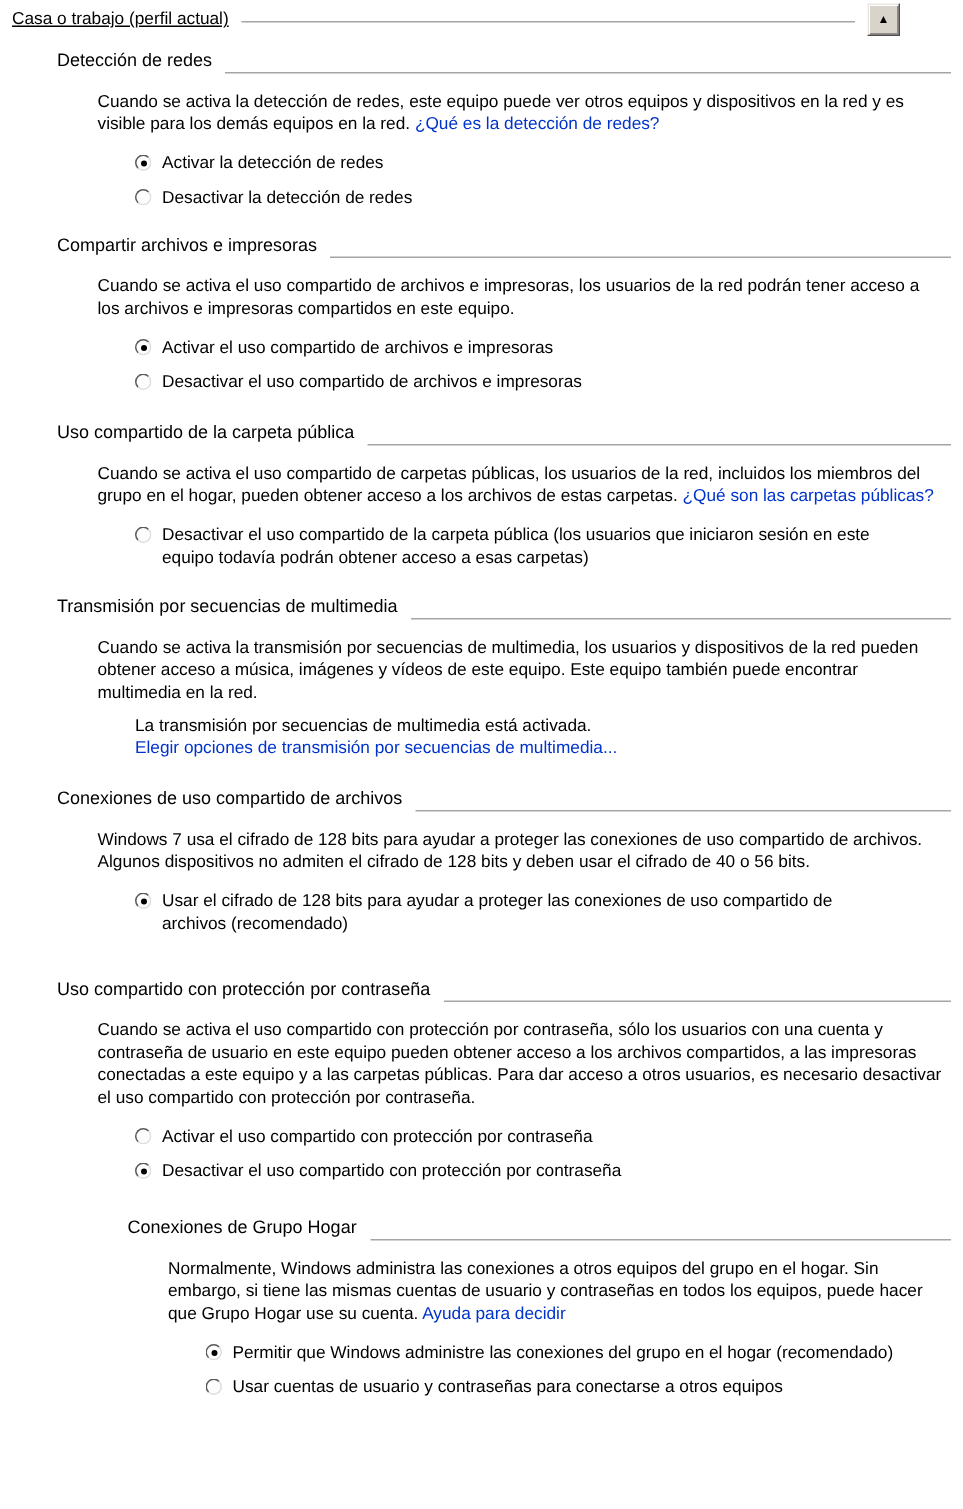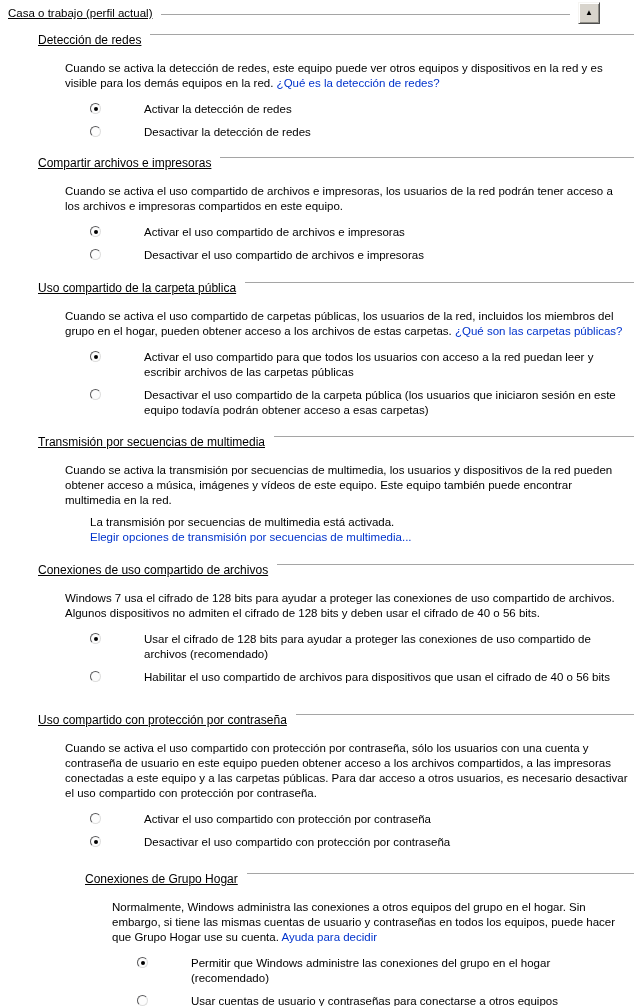--- a/index.html
+++ b/index.html
@@ -26,28 +26,28 @@
   .up-glyph { font-size:8px; line-height:1; color:#000; }
 
   #sections .group:nth-child(1){ margin-top:12px; }
   #sections .group:nth-child(2){ margin-top:16px; }
   #sections .group:nth-child(3){ margin-top:18px; }
   #sections .group:nth-child(4){ margin-top:17px; }
   #sections .group:nth-child(5){ margin-top:18px; }
   #sections .group:nth-child(6){ margin-top:28px; }
   #sections .group:nth-child(7){ margin-top:22px;margin-left:47px; }
 
-  .group-header { display:flex; align-items:flex-start; margin:0 8px 0 38px;text-decoration:underline; }
+  .group-header { display:flex; align-items:flex-end; margin:0 8px 0 38px; }
   .group-title { white-space:nowrap; font-size:12px; }
 
   .desc { margin:13px 12px 0 65px; }
   a.inline-link { color:var(--link); cursor:pointer; }
 
   .options { margin:11px 20px 0 90px; }
-  .radio-row { display:flex; align-items:flex-start; margin-bottom:8px; cursor:default;gap:36px; }
+  .radio-row { display:flex; align-items:flex-start; margin-bottom:8px; cursor:default; }
   .radio {
     flex:0 0 auto; width:11px; height:11px; border-radius:50%;
     background:#fdfdfd; border:1px solid; border-color:#58585a #dededd #dededd #58585a;
     margin-top:1px; display:flex; align-items:center; justify-content:center;
   }
   .radio.checked::after { content:""; width:4px; height:4px; border-radius:50%; background:#000; }
   .radio-label { margin-left:7px; max-width:492px; }
 
   .status-block { margin:7px 12px 0 90px; }
   a.action-link { color:var(--link); text-decoration:none; cursor:pointer; display:inline-block; }
@@ -100,24 +100,20 @@
       </div>
     </section>
     <section class="group">
       <div class="group-header">
         <span class="group-title">Uso compartido de la carpeta pública</span>
         <span class="rule"></span>
       </div>
       <p class="desc"><span>Cuando se activa el uso compartido de carpetas públicas, los usuarios de la red, incluidos los miembros del grupo en el hogar, pueden obtener acceso a los archivos de estas carpetas.</span> <a class="inline-link">¿Qué son las carpetas públicas?</a></p>
       <div class="options">
         <label class="radio-row">
-          <span class="radio checked"></span>
-          <span class="radio-label">Activar el uso compartido para que todos los usuarios con acceso a la red puedan leer y escribir archivos de las carpetas públicas</span>
-        </label>
-        <label class="radio-row">
           <span class="radio"></span>
           <span class="radio-label">Desactivar el uso compartido de la carpeta pública (los usuarios que iniciaron sesión en este equipo todavía podrán obtener acceso a esas carpetas)</span>
         </label>
       </div>
     </section>
     <section class="group">
       <div class="group-header">
         <span class="group-title">Transmisión por secuencias de multimedia</span>
         <span class="rule"></span>
       </div>
@@ -127,24 +123,20 @@
     <section class="group">
       <div class="group-header">
         <span class="group-title">Conexiones de uso compartido de archivos</span>
         <span class="rule"></span>
       </div>
       <p class="desc"><span>Windows 7 usa el cifrado de 128 bits para ayudar a proteger las conexiones de uso compartido de archivos. Algunos dispositivos no admiten el cifrado de 128 bits y deben usar el cifrado de 40 o 56 bits.</span></p>
       <div class="options">
         <label class="radio-row">
           <span class="radio checked"></span>
           <span class="radio-label">Usar el cifrado de 128 bits para ayudar a proteger las conexiones de uso compartido de archivos (recomendado)</span>
-        </label>
-        <label class="radio-row">
-          <span class="radio"></span>
-          <span class="radio-label">Habilitar el uso compartido de archivos para dispositivos que usan el cifrado de 40 o 56 bits</span>
         </label>
       </div>
     </section>
     <section class="group">
       <div class="group-header">
         <span class="group-title">Uso compartido con protección por contraseña</span>
         <span class="rule"></span>
       </div>
       <p class="desc"><span>Cuando se activa el uso compartido con protección por contraseña, sólo los usuarios con una cuenta y contraseña de usuario en este equipo pueden obtener acceso a los archivos compartidos, a las impresoras conectadas a este equipo y a las carpetas públicas. Para dar acceso a otros usuarios, es necesario desactivar el uso compartido con protección por contraseña.</span></p>
       <div class="options">

